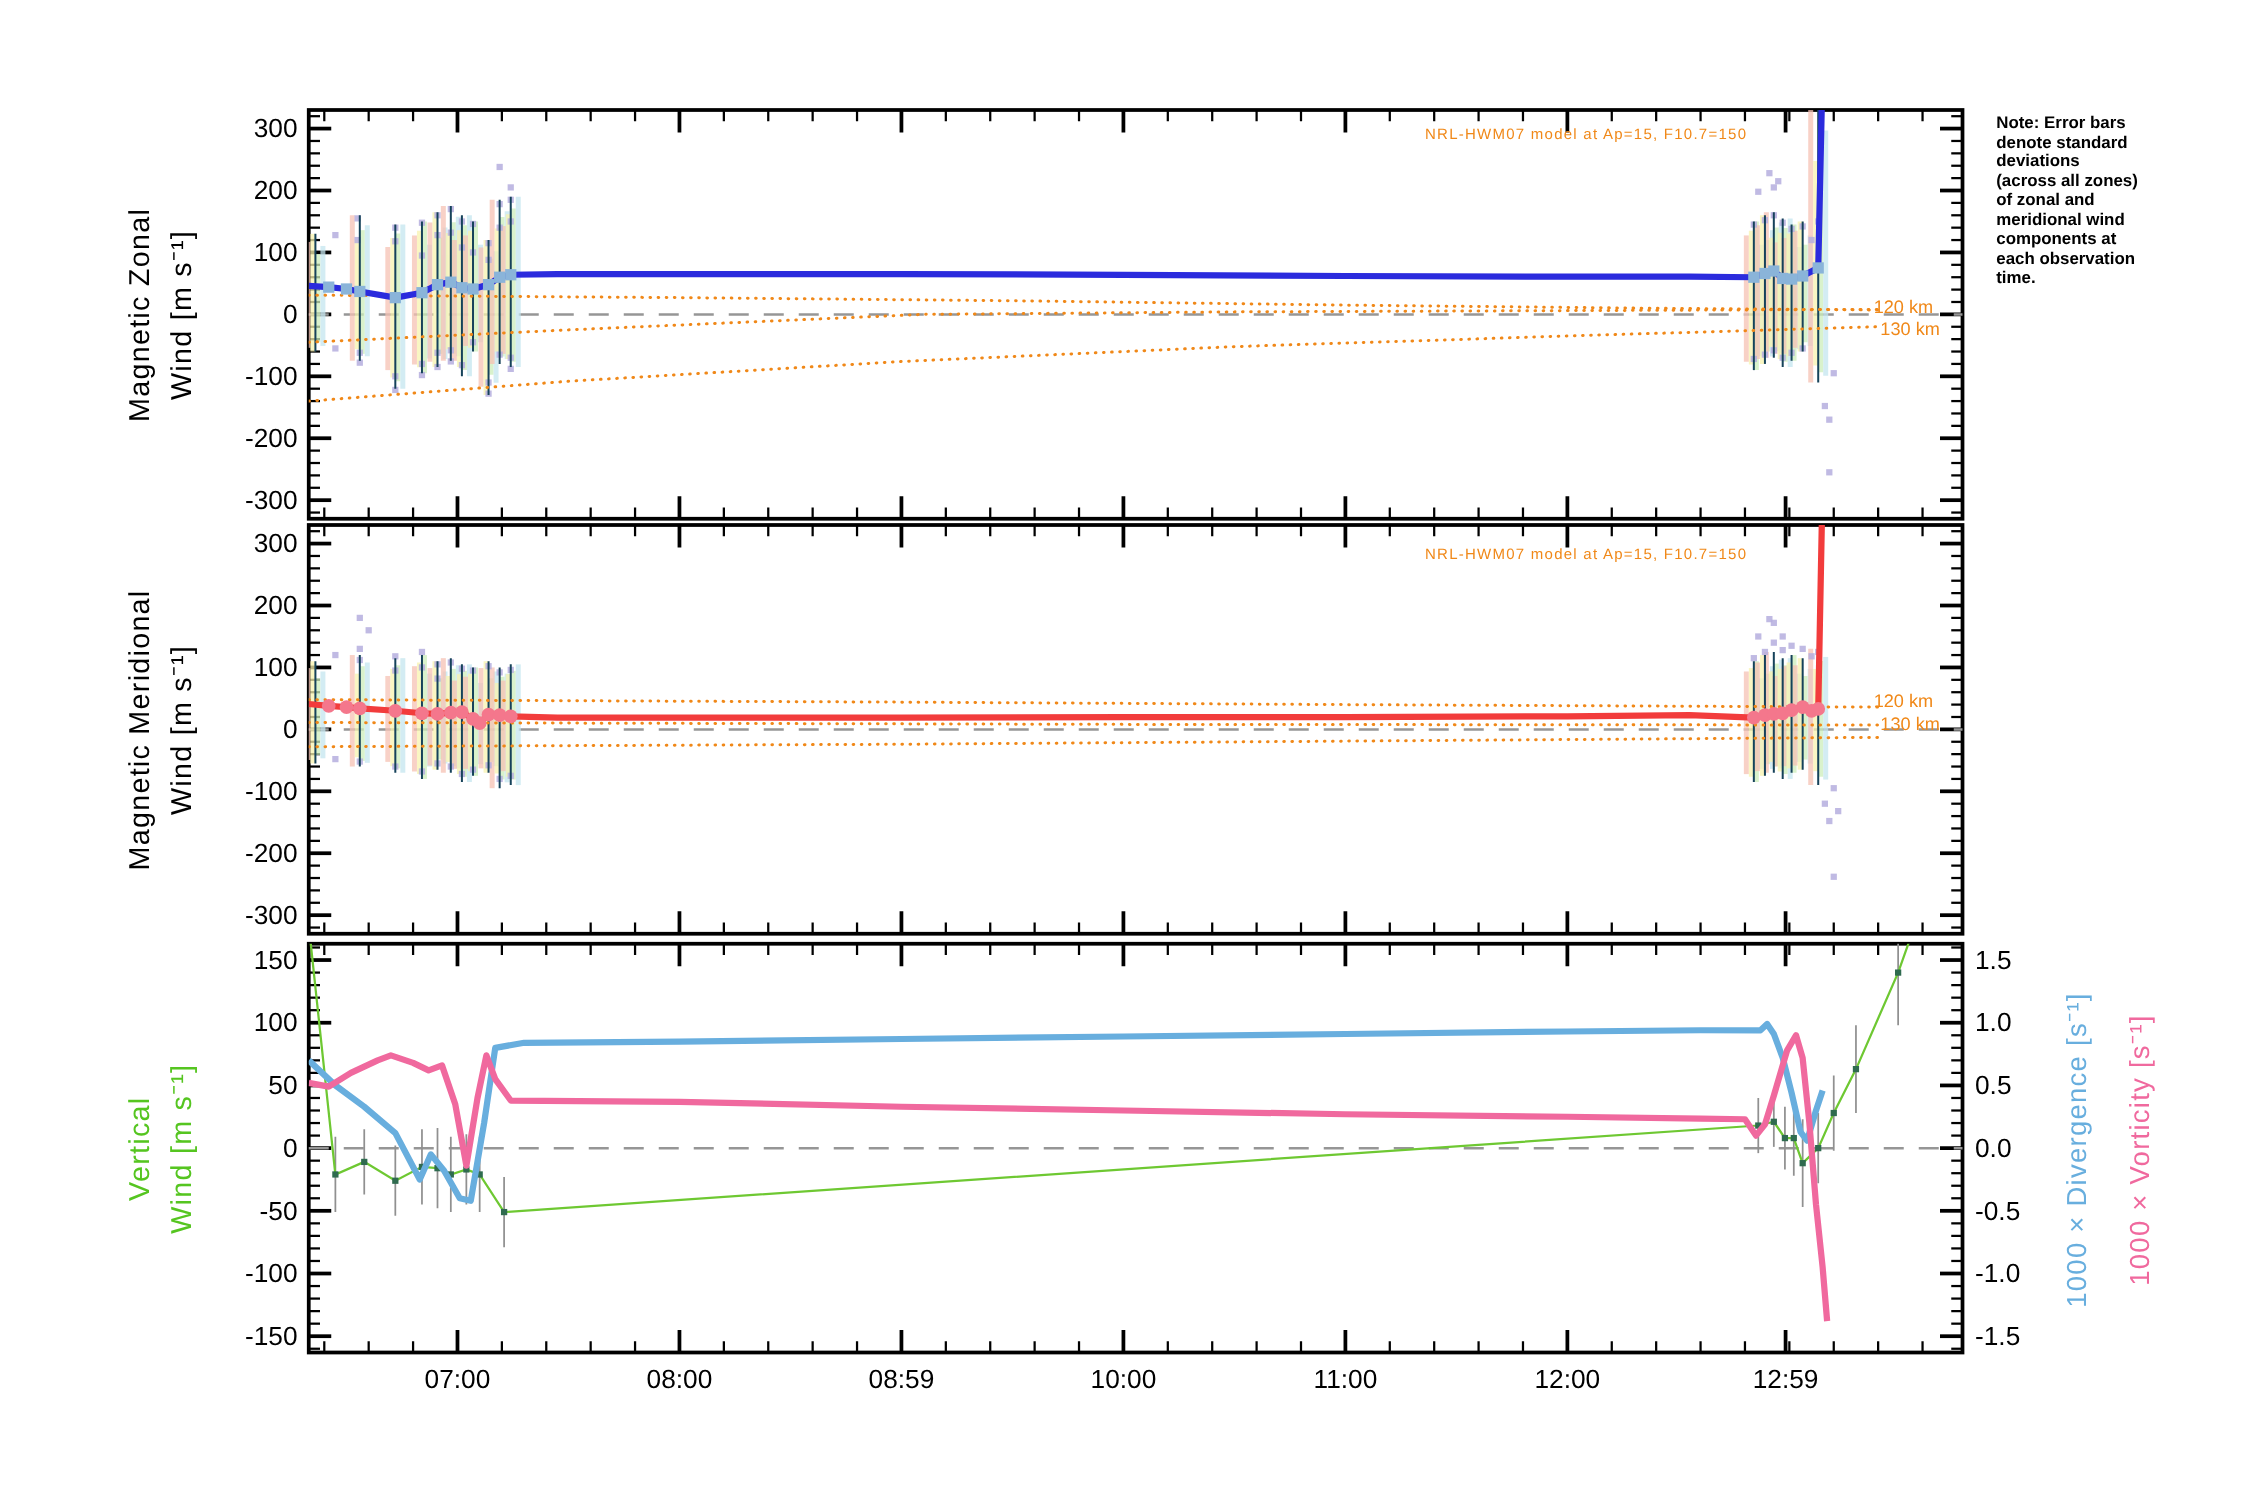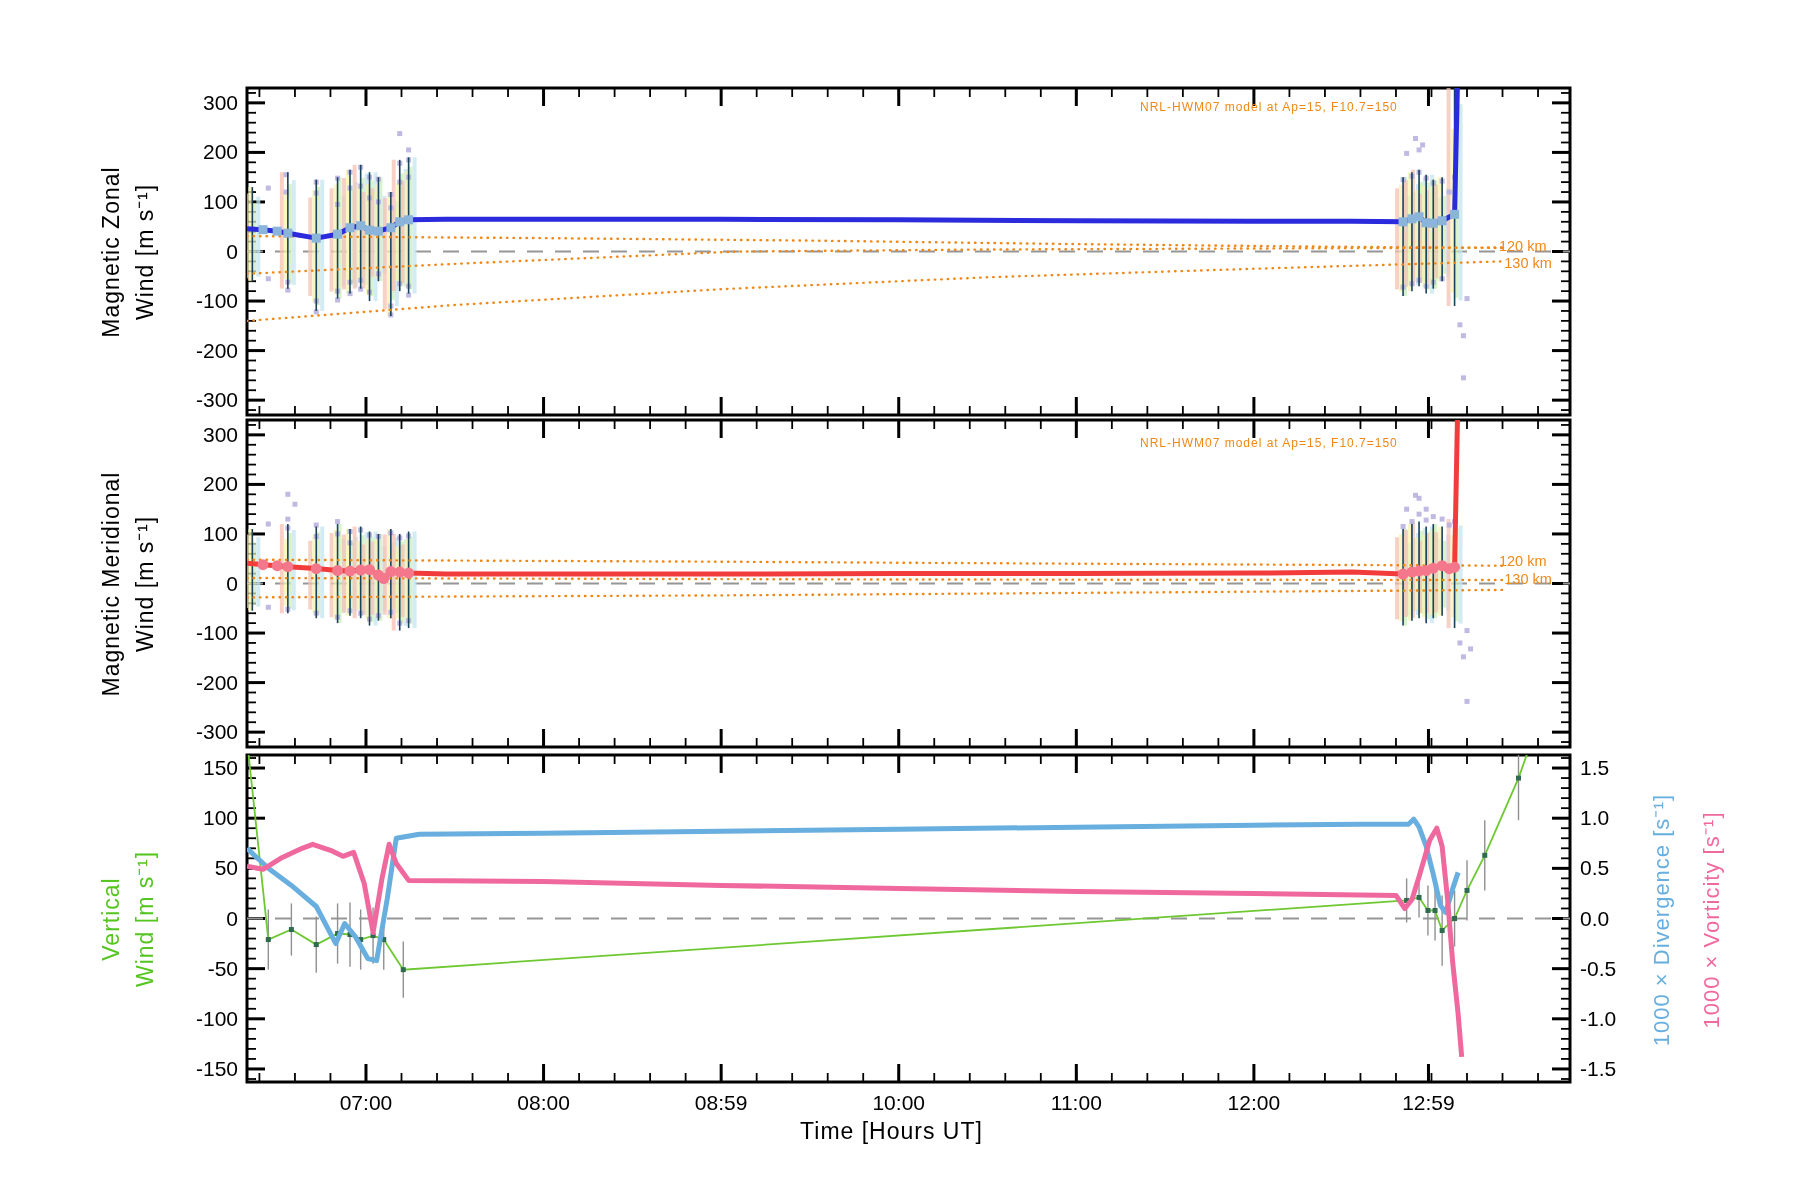--- a/index.html
+++ b/index.html
@@ -975,15 +975,25 @@
     <div>Vertical</div>
     <div>Wind [m s⁻¹]</div>
   </div>
 
   <div class="rlab" style="left:1440px;top:905px;color:#68aede;">1000 × Divergence [s⁻¹]</div>
   <div class="rlab" style="left:1490px;top:905px;color:#f0699e;">1000 × Vorticity [s⁻¹]</div>
 
   <div class="model-caption" style="top:100px;color:#f08818;">NRL-HWM07 model at Ap=15, F10.7=150</div>
   <div class="model-caption" style="top:436px;color:#f08818;">NRL-HWM07 model at Ap=15, F10.7=150</div>
 
+  <div class="note">
+    <div>Note: Error bars</div>
+    <div>denote standard</div>
+    <div>deviations</div>
+    <div>(across all zones)</div>
+    <div>of zonal and</div>
+    <div>meridional wind</div>
+    <div>components at</div>
+    <div>each observation</div>
+    <div>time.</div>
+  </div>
 
-  <div class="xtitle">Time [Hours UT]</div>
 </div>
 
 </body></html>

